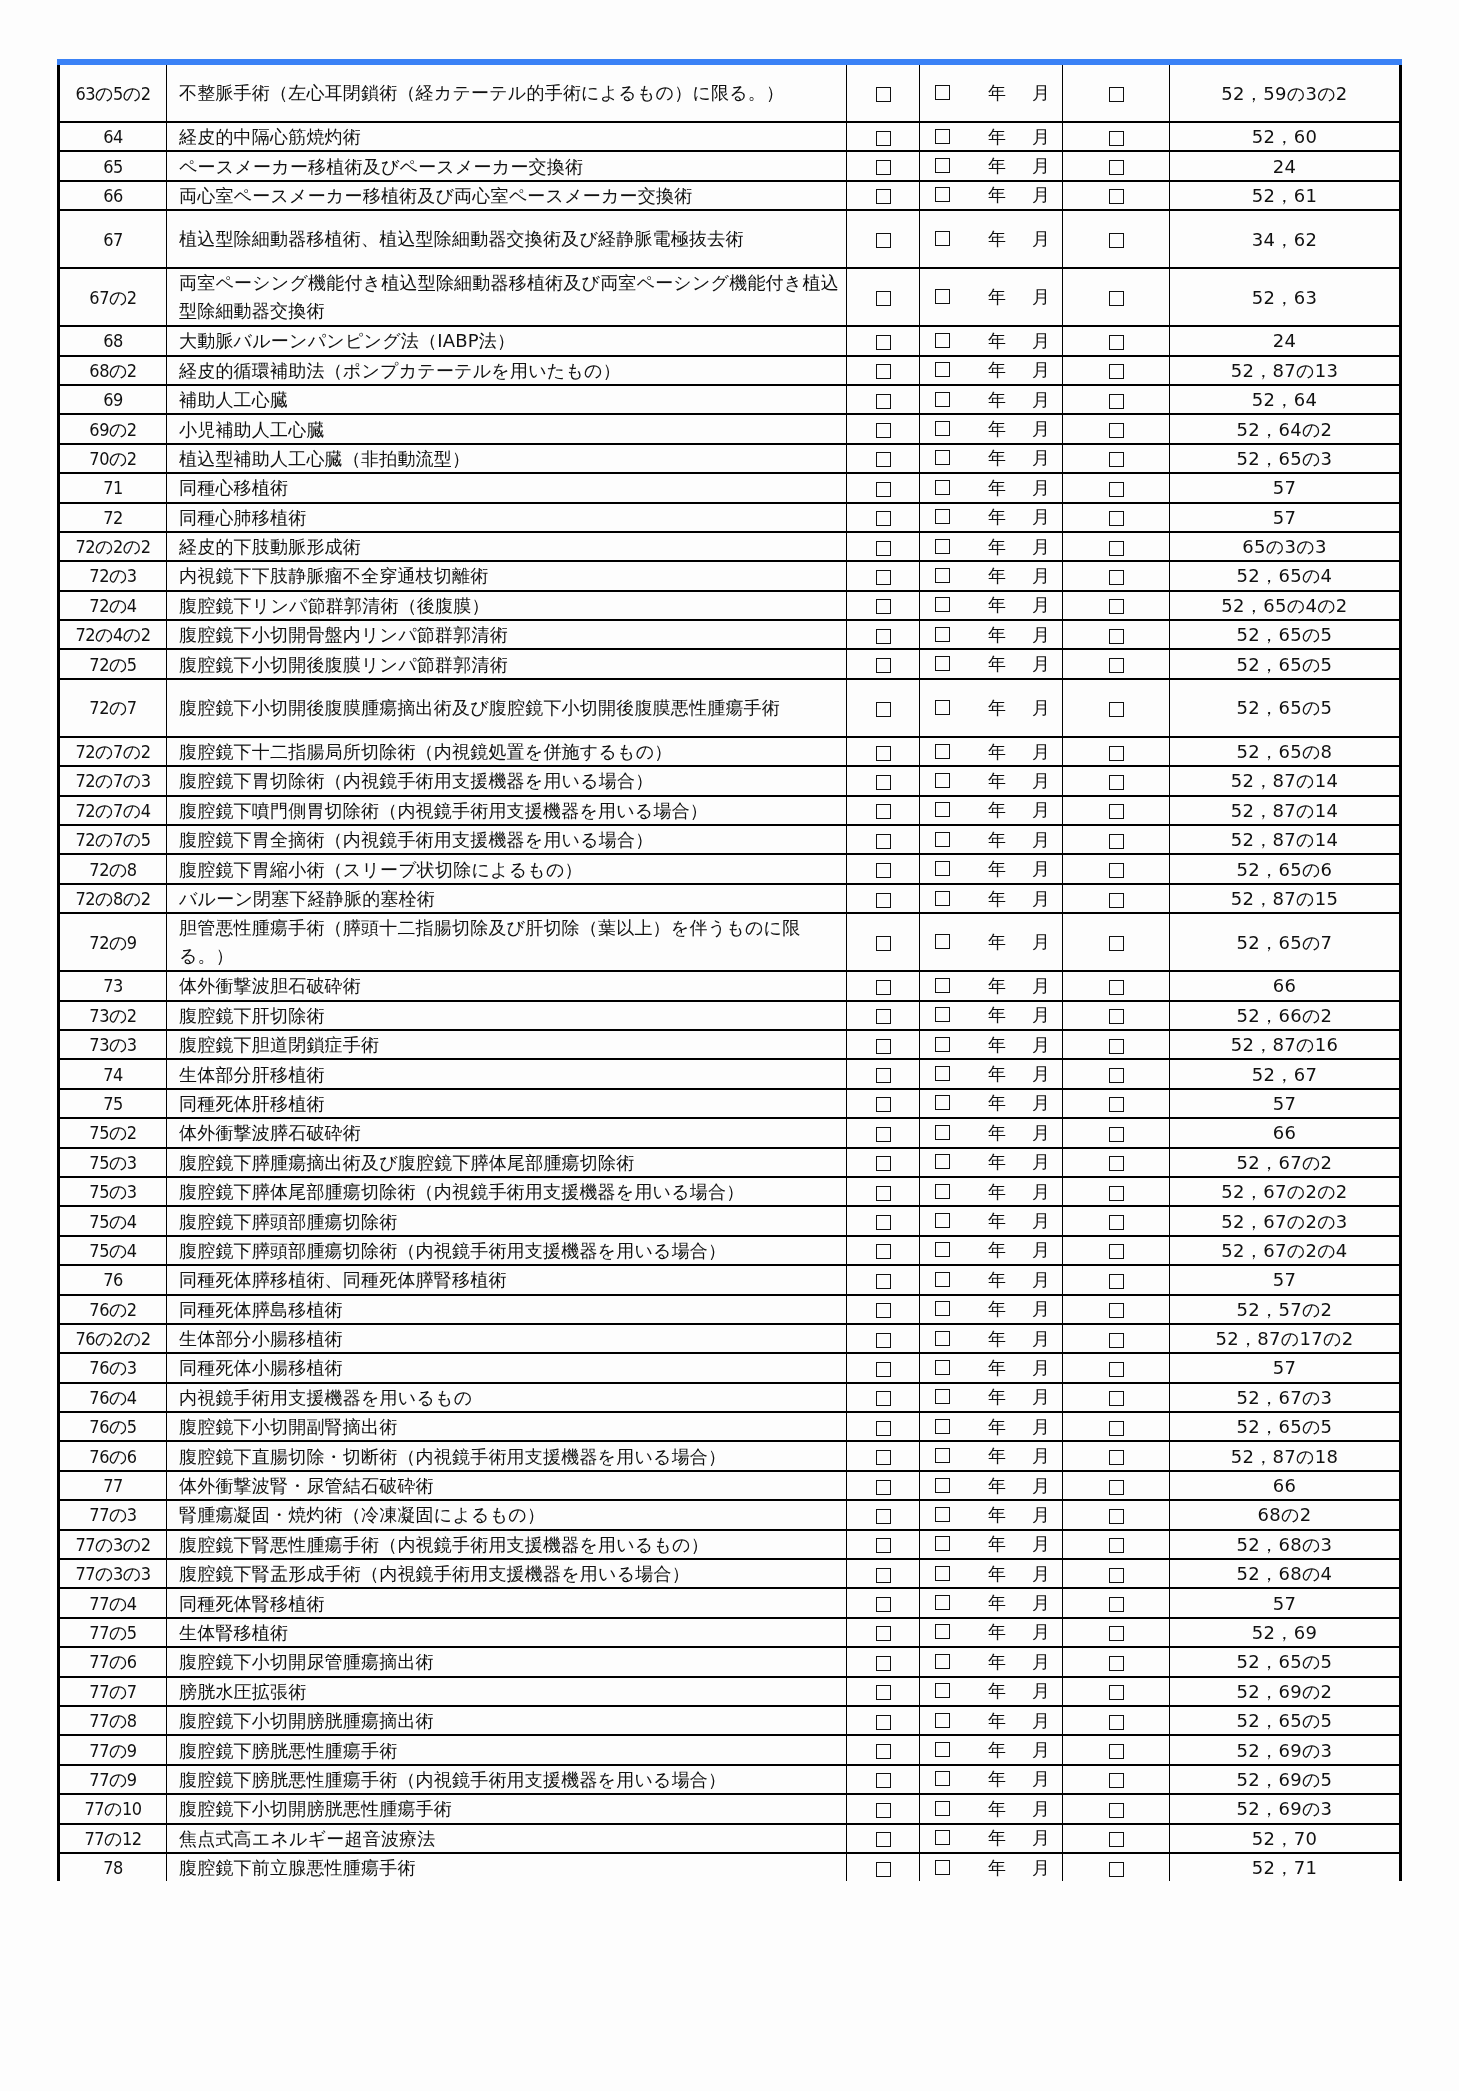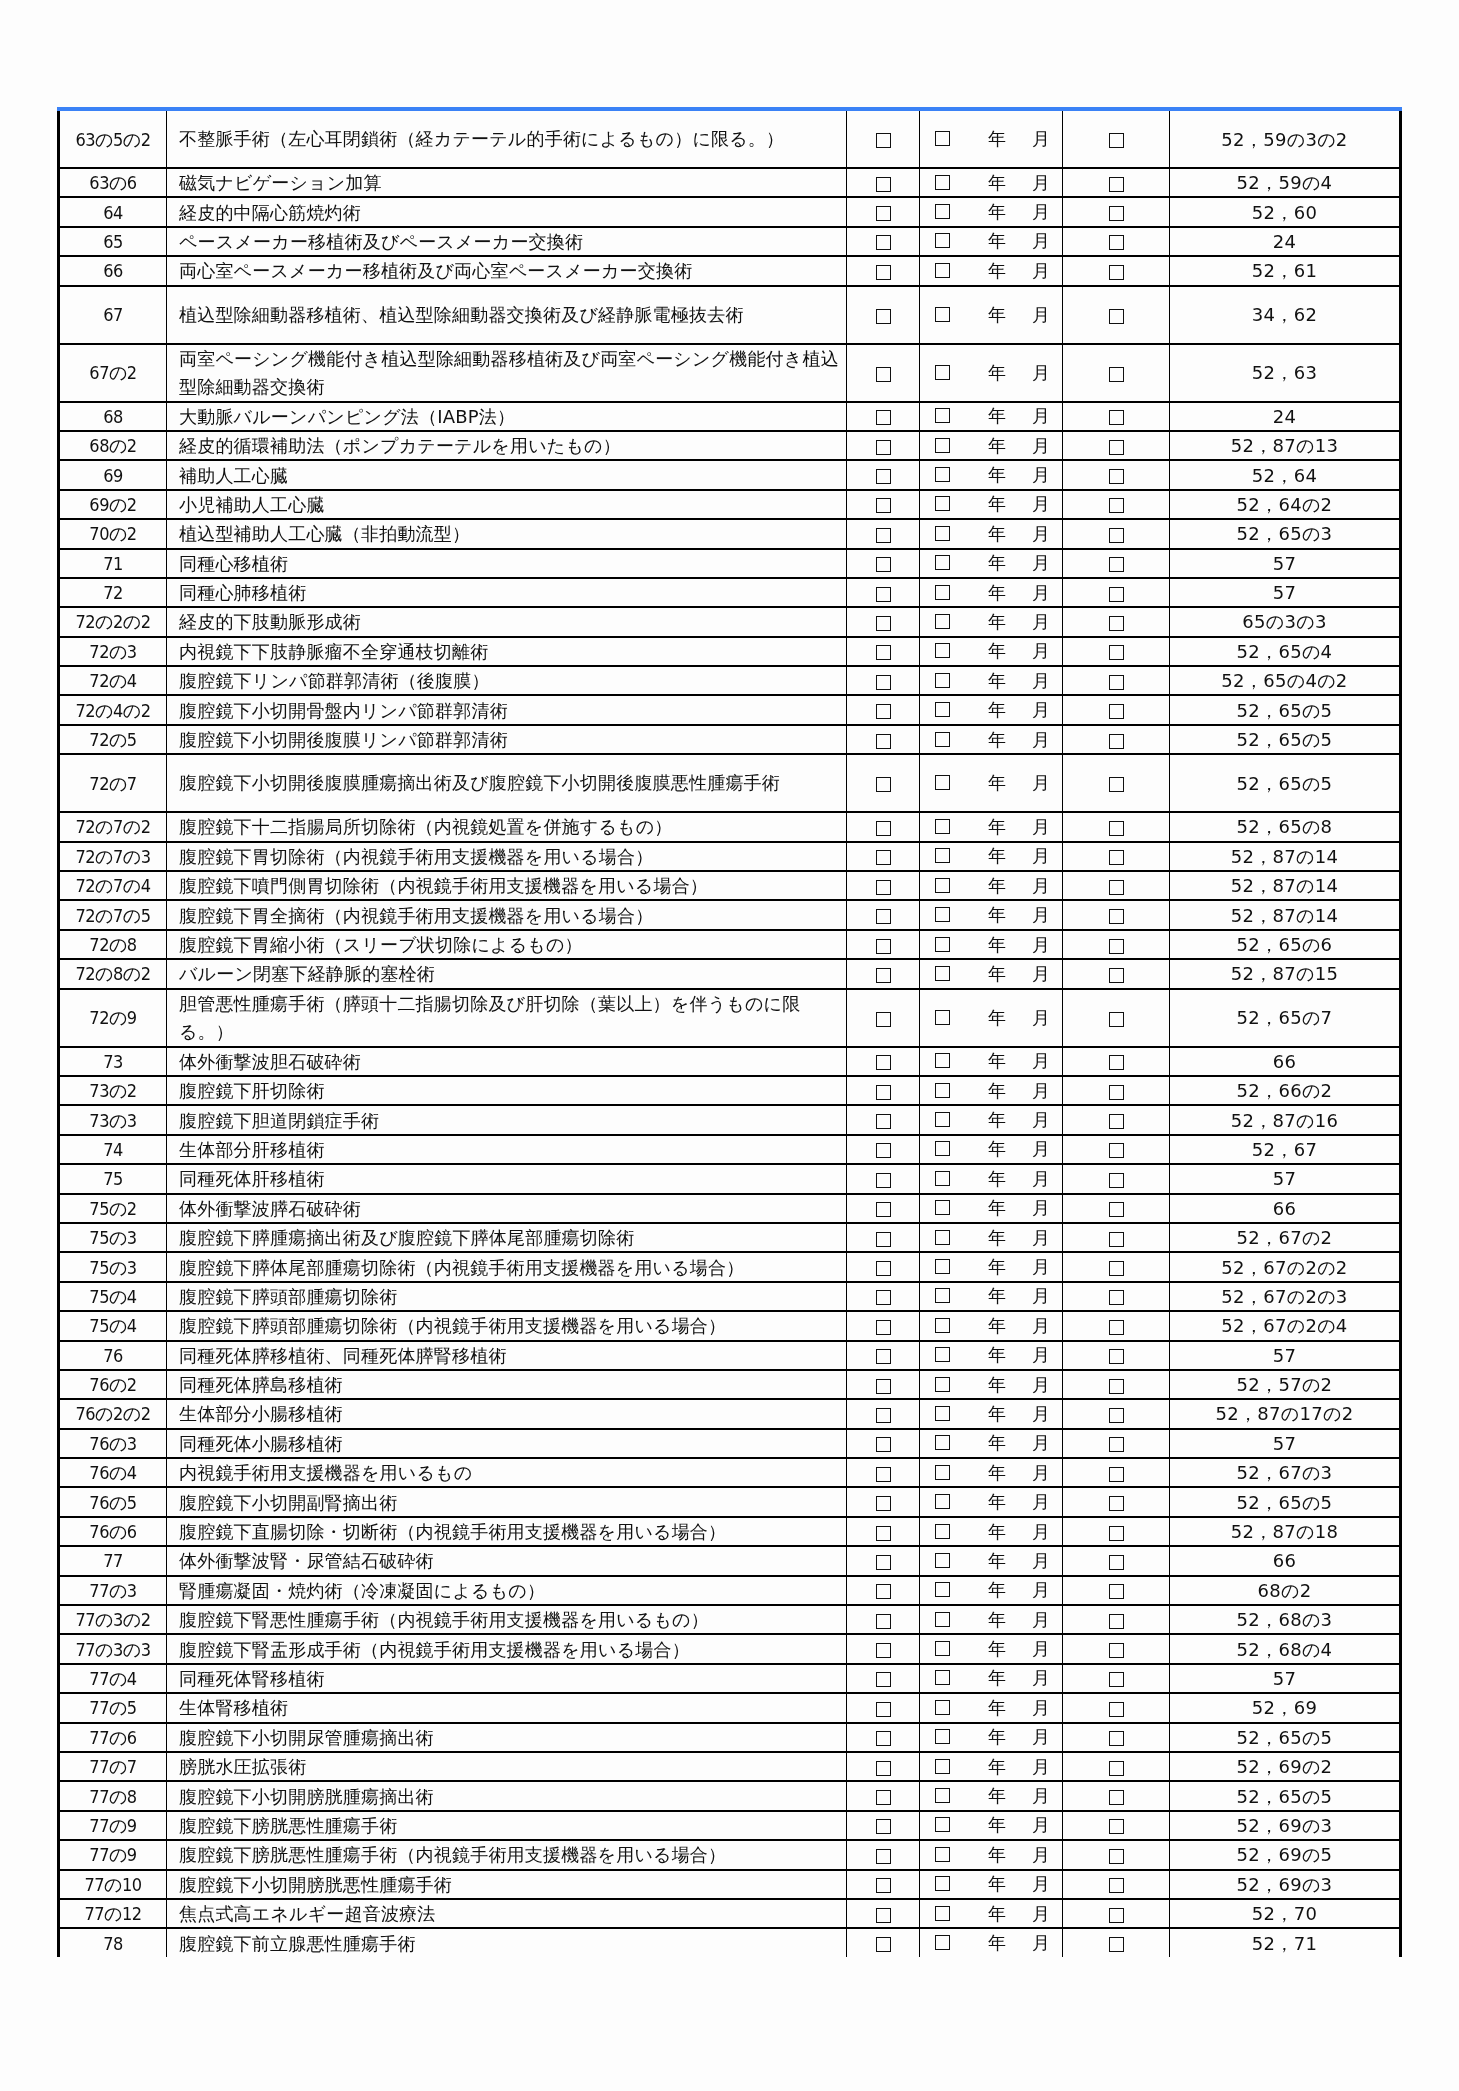--- a/index.html
+++ b/index.html
@@ -20,22 +20,21 @@
       left: 57px;
       top: 59px;
       width: 1345px;
     }
     table.grid {
       border-collapse: collapse;
       table-layout: fixed;
       width: 1345px;
       border-left: 3px solid #000;
       border-right: 3px solid #000;
-      border-top: 4px solid #3b82f6;
-      margin-top: 48px;
+      border-top: 6px solid #3b82f6;
     }
     table.grid col.c-no { width: 108px; }
     table.grid col.c-name { width: 680px; }
     table.grid col.c-chk1 { width: 73px; }
     table.grid col.c-date { width: 143px; }
     table.grid col.c-chk2 { width: 107px; }
     table.grid col.c-ref { width: 231px; }
     table.grid td {
       border-left: 1.3px solid #000;
       border-right: 1.3px solid #000;
@@ -107,32 +106,20 @@
     <td class="chk"><span class="box"></span></td>
     <td class="date">
       <span class="box"></span>
       <span class="yr">年</span>
       <span class="mo">月</span>
     </td>
     <td class="chk2"><span class="box"></span></td>
     <td class="ref"><span>52，59の3の2</span></td>
   </tr>
 
-  <tr>
-    <td class="no"><span>63の6</span></td>
-    <td class="name"><span>磁気ナビゲーション加算</span></td>
-    <td class="chk"><span class="box"></span></td>
-    <td class="date">
-      <span class="box"></span>
-      <span class="yr">年</span>
-      <span class="mo">月</span>
-    </td>
-    <td class="chk2"><span class="box"></span></td>
-    <td class="ref"><span>52，59の4</span></td>
-  </tr>
 
   <tr>
     <td class="no"><span>64</span></td>
     <td class="name"><span>経皮的中隔心筋焼灼術</span></td>
     <td class="chk"><span class="box"></span></td>
     <td class="date">
       <span class="box"></span>
       <span class="yr">年</span>
       <span class="mo">月</span>
     </td>

